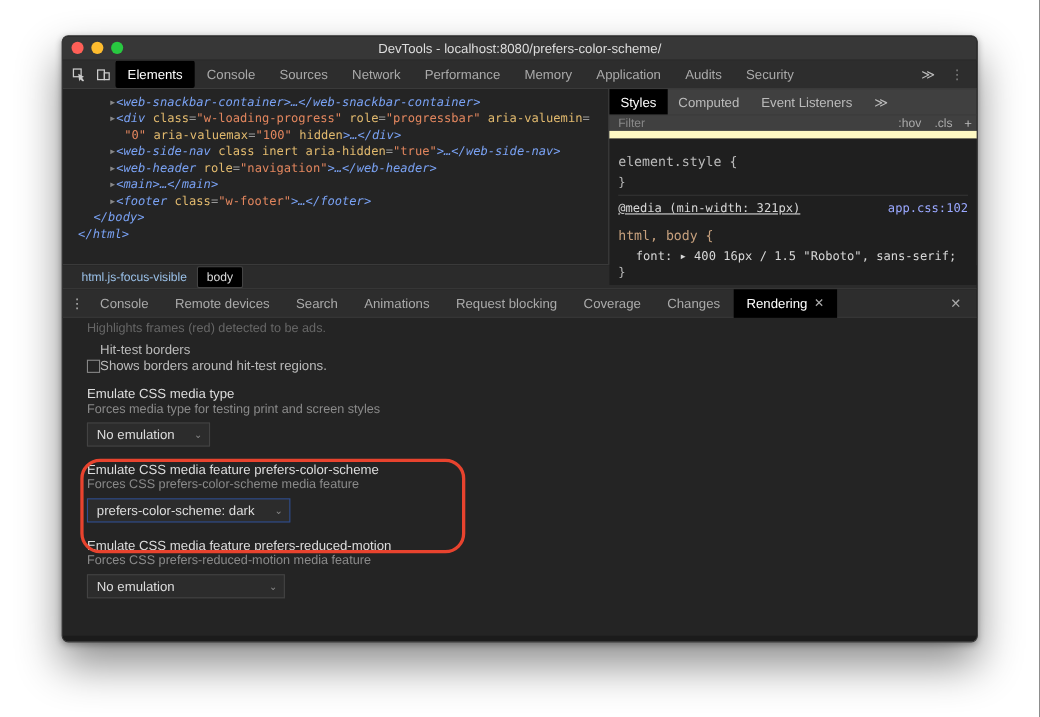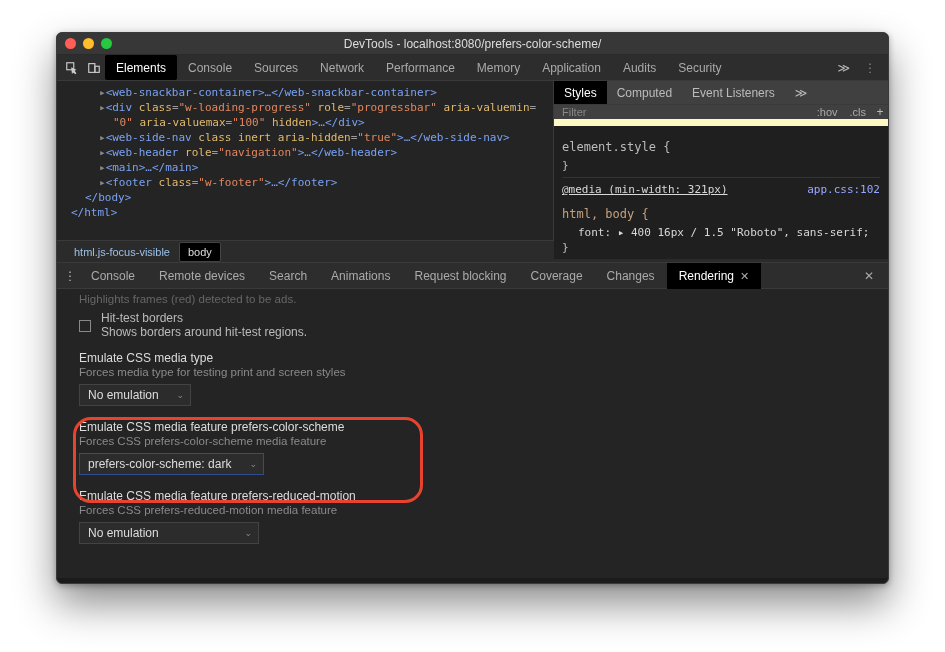--- a/index.html
+++ b/index.html
@@ -39,21 +39,21 @@
   .panel-tab { padding:0 11px; line-height:26px; color:#aaa; font-size:12px; cursor:pointer;}
   .panel-tab.active { background:#000; color:#fff; border-radius:2px;}
   .more { margin-left:4px; color:#bbb; padding:0 6px; align-self:center;}
   .menu-right { margin-left:auto; color:#888; padding:0 8px; align-self:center;}
 
   .midsplit { display:flex; height:160px; }
   .dompane { flex:1.25 1 0; background:#242424; padding:4px 4px 4px 14px;
              font-family: Menlo, Consolas, monospace; font-size:11px; line-height:15px;
              overflow:hidden; border-bottom:1px solid #3a3a3a; }
   .dompane .ln { white-space:pre; color:#999;}
-  .t-sym{color:#7aa2f4;} .t-attr{color:#e2ba6e;} .t-val{color:#e2865e;}
+  .t-sym{color:#7aa2f4;font-style:italic;} .t-attr{color:#e2ba6e;} .t-val{color:#e2865e;}
   .caret{color:#888;}
   .sidepane { width:335px; border-left:1px solid #3a3a3a; display:flex; flex-direction:column;
               background:#404040; border-bottom:1px solid #3a3a3a;}
   .sidetabs { display:flex; height:24px; border-bottom:1px solid #3a3a3a; }
   .stab { padding:0 10px; line-height:24px; color:#bbb; cursor:pointer;}
   .stab.active { background:#000; color:#fff;}
   .filterrow { display:flex; align-items:center; height:22px; border-bottom:7px solid #fef9c3;}
   .filter-in { flex:1; background:transparent; border:none; color:#bbb; padding:0 8px; font-size:11px;}
   .filter-in::placeholder{color:#888;}
   .mini { padding:0 6px; color:#aaa; font-size:11px; cursor:pointer;}
@@ -74,21 +74,21 @@
   .dots { width:18px; color:#bbb; text-align:center; cursor:pointer;}
   .dtab { padding:0 12px; line-height:26px; color:#aaa; font-size:12px; cursor:pointer;}
   .dtab.active { background:#000; color:#fff; display:flex; align-items:center; gap:6px;}
   .closex { color:#aaa; font-size:11px;}
   .drawer-close { margin-left:auto; padding:0 10px; color:#aaa; cursor:pointer;}
 
   .drawer { padding:10px 18px 20px 22px; position:relative; background:#242424; }
   .row { margin-bottom:14px; max-width:430px; }
   .row .rtitle { color:#ddd; font-size:12px; }
   .row .rsub { color:#8a8a8a; font-size:11.5px; margin-top:1px;}
-  .chk-row { display:flex; gap:10px; align-items:center; margin-bottom:12px;}
+  .chk-row { display:flex; gap:0; align-items:flex-end; margin-bottom:12px;}
   .chk { width:12px; height:12px; border:1.2px solid #888; background:#242424; margin-top:2px; cursor:pointer;}
   .prevline { color:#666; font-size:11.5px; margin-top:-6px; margin-bottom:6px;}
   .sel { display:inline-flex; align-items:center; justify-content:space-between;
          border:1px solid #434343; background:#2c2c2c; color:#ddd;
          height:22px; padding:0 6px 0 8px; font-size:12px; margin-top:6px; cursor:pointer;}
   .sel .chev { margin-left:8px; color:#888; font-size:9px;}
   .sel.blue { border-color:#2e4d8f; }
   .highlight { position:absolute; border:3.5px solid #e8432e; border-radius:18px;
                left:16px; top:128px; width:350px; height:86px; pointer-events:none;}
 </style>

